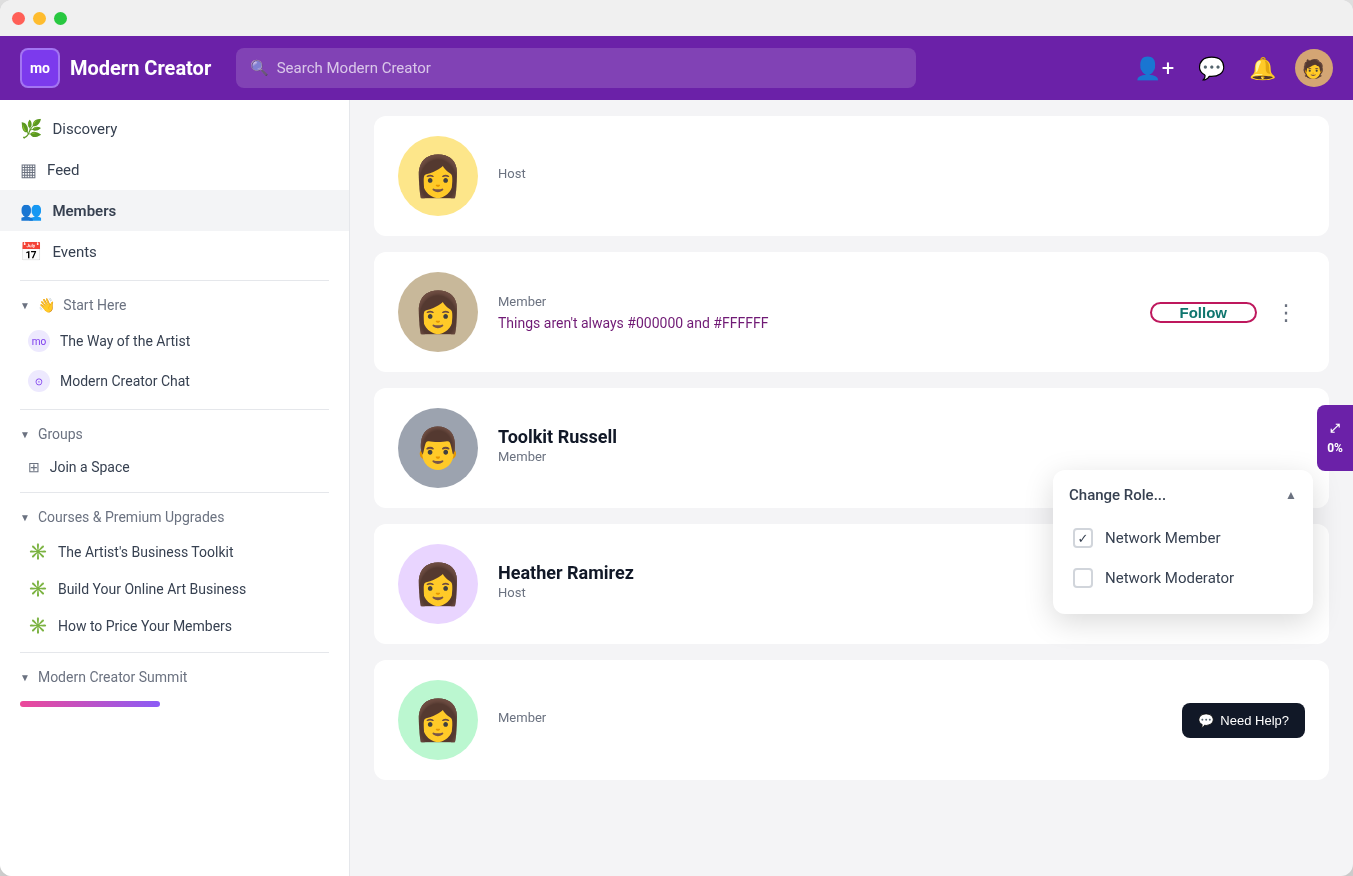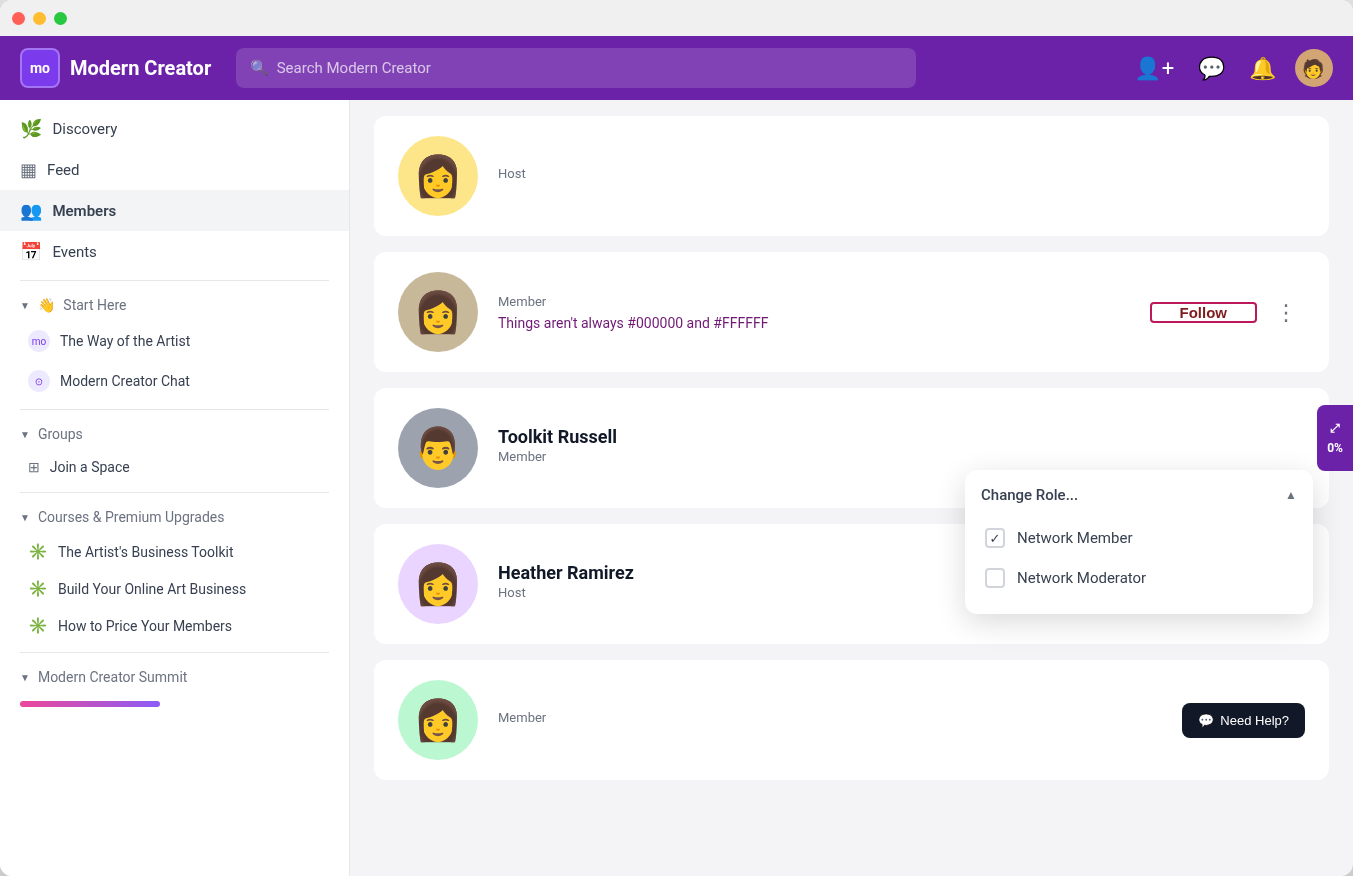--- a/index.html
+++ b/index.html
@@ -206,44 +206,44 @@
       color: #701a75;
     }
     .member-actions {
       display: flex;
       align-items: center;
       gap: 10px;
       flex-shrink: 0;
     }
     .follow-btn {
       border: 2px solid #be185d;
-      color: #7f1d1d;
+      color: #0f766e;
       background: white;
-      border-radius: 4px;
+      border-radius: 18px;
       padding: 0 28px;
       font-size: 15px;
       font-weight: 600;
       cursor: pointer;
     }
     .more-btn {
       color: #6b7280;
       font-size: 22px;
       cursor: pointer;
       padding: 4px 8px;
       position: relative;
     }
     
     .dropdown {
       position: absolute;
       top: 370px;
       right: 40px;
       background: white;
       border-radius: 12px;
       box-shadow: 0 8px 30px rgba(0,0,0,0.15);
-      width: 348px;
+      width: 260px;
       z-index: 100;
       padding: 16px;
     }
     .dropdown-header {
       display: flex;
       align-items: center;
       justify-content: space-between;
       font-size: 15px;
       color: #374151;
       margin-bottom: 14px;

